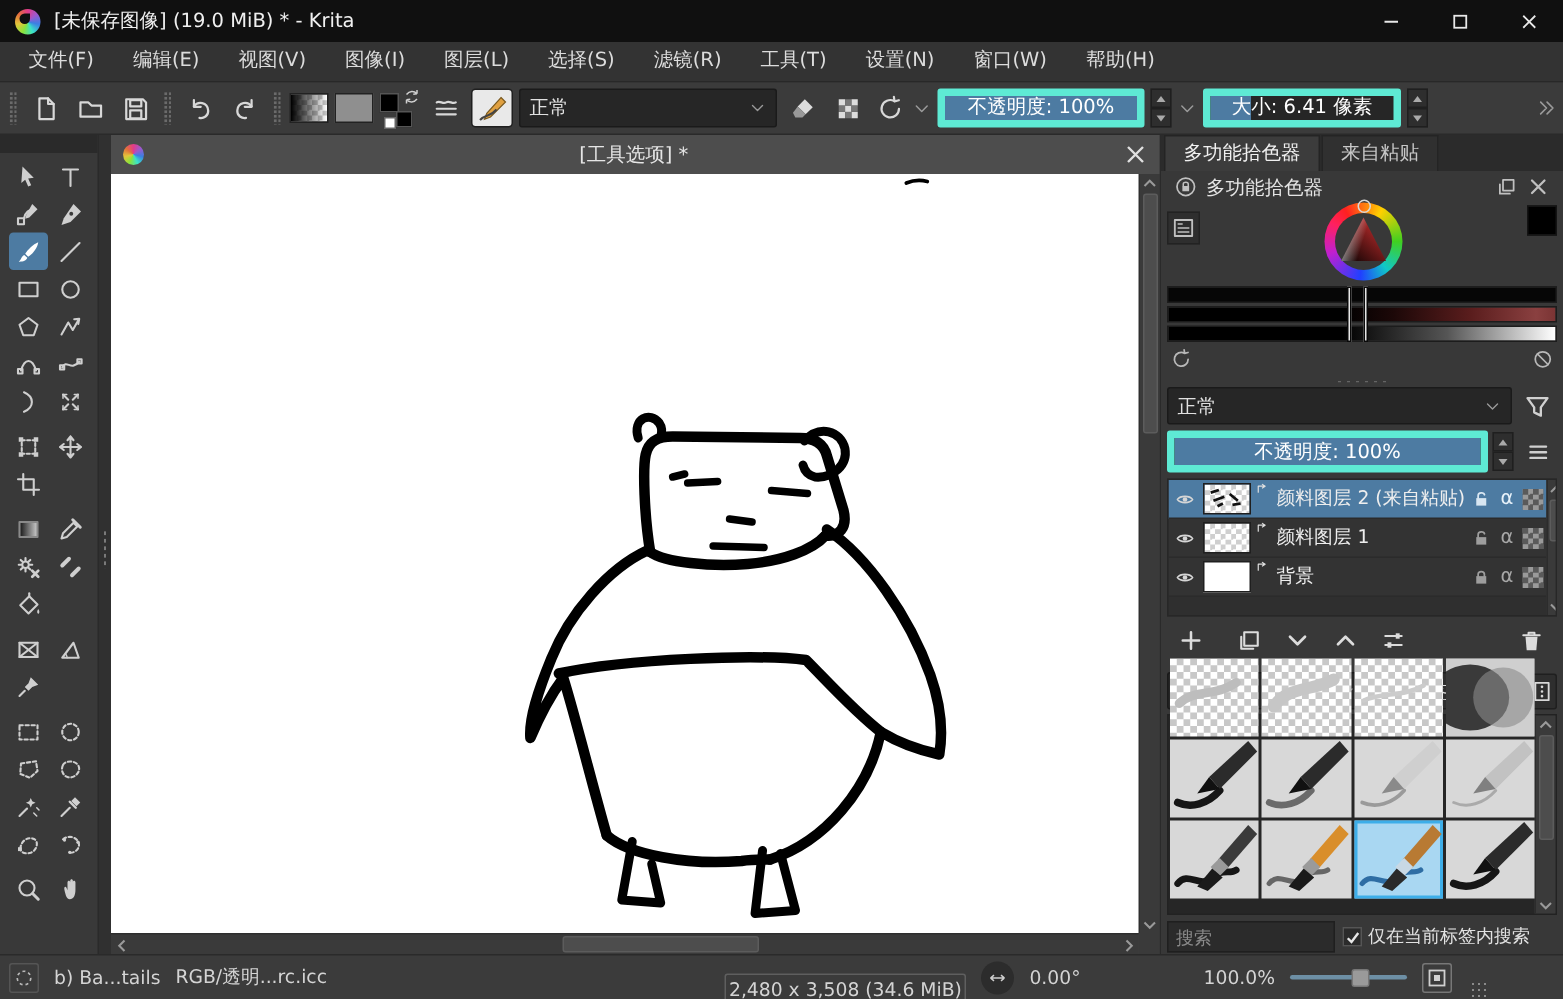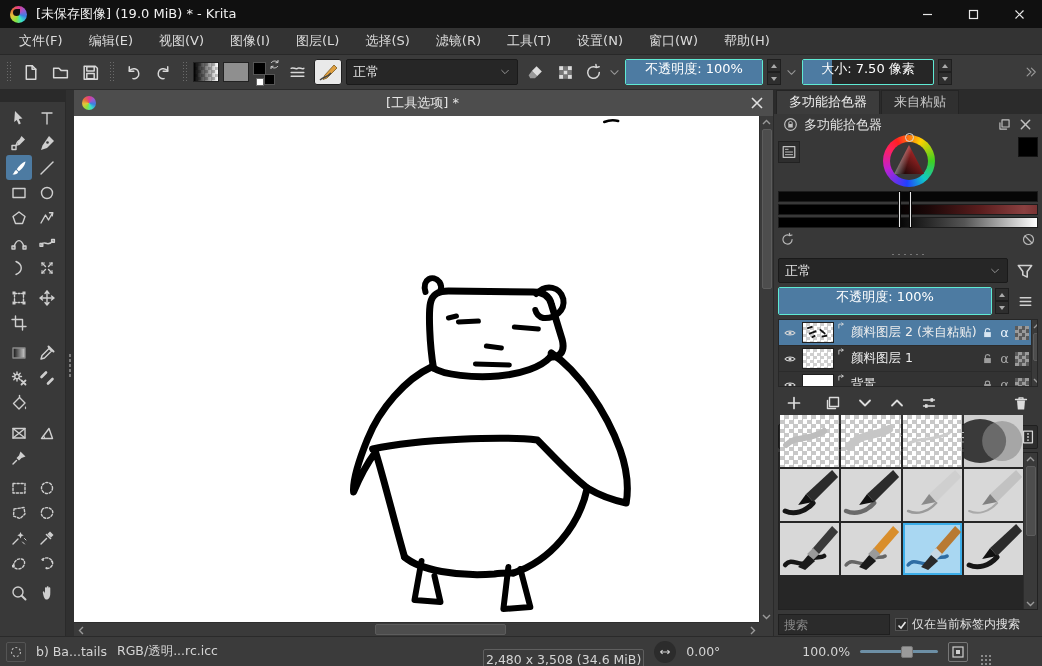--- a/index.html
+++ b/index.html
@@ -36,22 +36,22 @@
   .fgbg { width:27px; height:27px; position:relative; }
   .fgbg .fg { position:absolute; left:0; top:3px; width:13px; height:13px; background:#000; border:1px solid #555; }
   .fgbg .swap { position:absolute; right:0; top:0; width:11px; height:11px; color:#cfcfcf; }
   .fgbg .bgw { position:absolute; left:3px; bottom:0; width:8px; height:8px; background:#fff; border:1px solid #666; z-index:2;}
   .fgbg .bgb { position:absolute; left:11px; bottom:1px; width:11px; height:11px; background:#000; border:1px solid #555; }
   .brush-editor-btn { width:28px; height:26px; background:#e9e9e9; border-radius:3px; border:1px solid #1f1f1f; }
   .brush-editor-btn svg { width:22px; height:22px; }
   .combo { background:#262626; border:1px solid #1a1a1a; border-radius:2px; height:26px; display:flex; align-items:center; padding:0 6px; color:#e0e0e0; }
   .combo .arr { margin-left:auto; width:12px; height:12px; color:#9a9a9a; }
   .combo.blend { width:172px; }
-  .slider { position:relative; height:26px; background:#262626; border:1px solid #5eead4; border-radius:2px; overflow:hidden;
-    display:flex; align-items:flex-start; justify-content:center; color:#fff; }
+  .slider { position:relative; height:26px; background:#262626; border:5px solid #5eead4; border-radius:2px; overflow:hidden;
+    display:flex; align-items:flex-end; justify-content:center; color:#fff; }
   .slider .fill { position:absolute; left:0; top:0; bottom:0; background:#4d7ba2; }
   .slider span { position:relative; z-index:1; }
   .spinbox { width:14px; height:26px; display:flex; flex-direction:column; }
   .spin { flex:1; background:#2e2e2e; border:1px solid #1f1f1f; display:flex; align-items:center; justify-content:center; }
   .tri-up { width:0; height:0; border-left:3.5px solid transparent; border-right:3.5px solid transparent; border-bottom:4px solid #aaa; }
   .tri-dn { width:0; height:0; border-left:3.5px solid transparent; border-right:3.5px solid transparent; border-top:4px solid #aaa; }
 
   
   .workspace { height:546px; display:flex; }
 
@@ -124,21 +124,21 @@
   
   .layers-docker { padding:0 4px; }
   .ly-blend-row { display:flex; gap:4px; align-items:center; margin-bottom:4px; }
   .ly-blend-row .combo { flex:1; height:25px; }
   .funnel-btn { width:26px; height:25px; color:#d0d0d0; }
   .funnel-btn svg { width:20px; height:20px; }
   .ly-op-row { display:flex; gap:3px; align-items:center; margin-bottom:4px; }
   .ly-op-row .slider { flex:1; height:28px; }
   .burger-btn { width:26px; height:26px; color:#d0d0d0; }
   .burger-btn svg { width:17px; height:17px; }
-  .layer-list { height:68px; background:#2f2f2f; border:1px solid #272727; display:flex; overflow:hidden; }
+  .layer-list { height:92px; background:#2f2f2f; border:1px solid #272727; display:flex; overflow:hidden; }
   .layer-rows { flex:1; }
   .layer-row { height:26px; display:flex; align-items:center; gap:3px; padding:0 2px; background:#333333; border-bottom:1px solid #2b2b2b; }
   .layer-row.selected { background:#4d7ba2; }
   .layer-row .eye { width:18px; height:14px; color:#d6d6d6; flex:0 0 auto; }
   .layer-thumb { width:32px; height:21px; border:1px solid #1f1f1f; background:conic-gradient(#cfcfcf 25%, #fff 0 50%, #cfcfcf 0 75%, #fff 0); background-size:7px 7px; position:relative; flex:0 0 auto;}
   .layer-thumb.white { background:#fff; }
   .layer-thumb svg { position:absolute; inset:0; width:100%; height:100%; }
   .layer-badge { width:11px; height:11px; color:#e0e0e0; align-self:flex-start; margin-top:2px; flex:0 0 auto;}
   .layer-name { flex:1; white-space:nowrap; overflow:hidden; font-size:12.5px; color:#eee; }
   .layer-flag { width:15px; height:15px; color:#9d9d9d; flex:0 0 auto;}
@@ -346,21 +346,21 @@
         <i class="tri-dn"></i>
       </div>
   </div>
   <div class="ic" style="width:13px;height:13px;color:#9a9a9a">
       <svg viewBox="0 0 18 18" fill="none" stroke="currentColor" stroke-width="1.4" stroke-linecap="round" stroke-linejoin="round">
         <path d="M4 6.5 L9 11.5 L14 6.5"></path>
       </svg>
     </div>
   <div class="slider" style="width:132px">
     <div class="fill" id="size-fill" style="width: 22%;"></div>
-    <span>大小: 7.50 像素</span>
+    <span>大小: 6.41 像素</span>
   </div>
   <div class="spinbox">
     <div class="spin">
         <i class="tri-up"></i>
       </div>
     <div class="spin">
         <i class="tri-dn"></i>
       </div>
   </div>
   <div class="ic" style="width:14px;height:14px;color:#9a9a9a;margin-left:auto">

